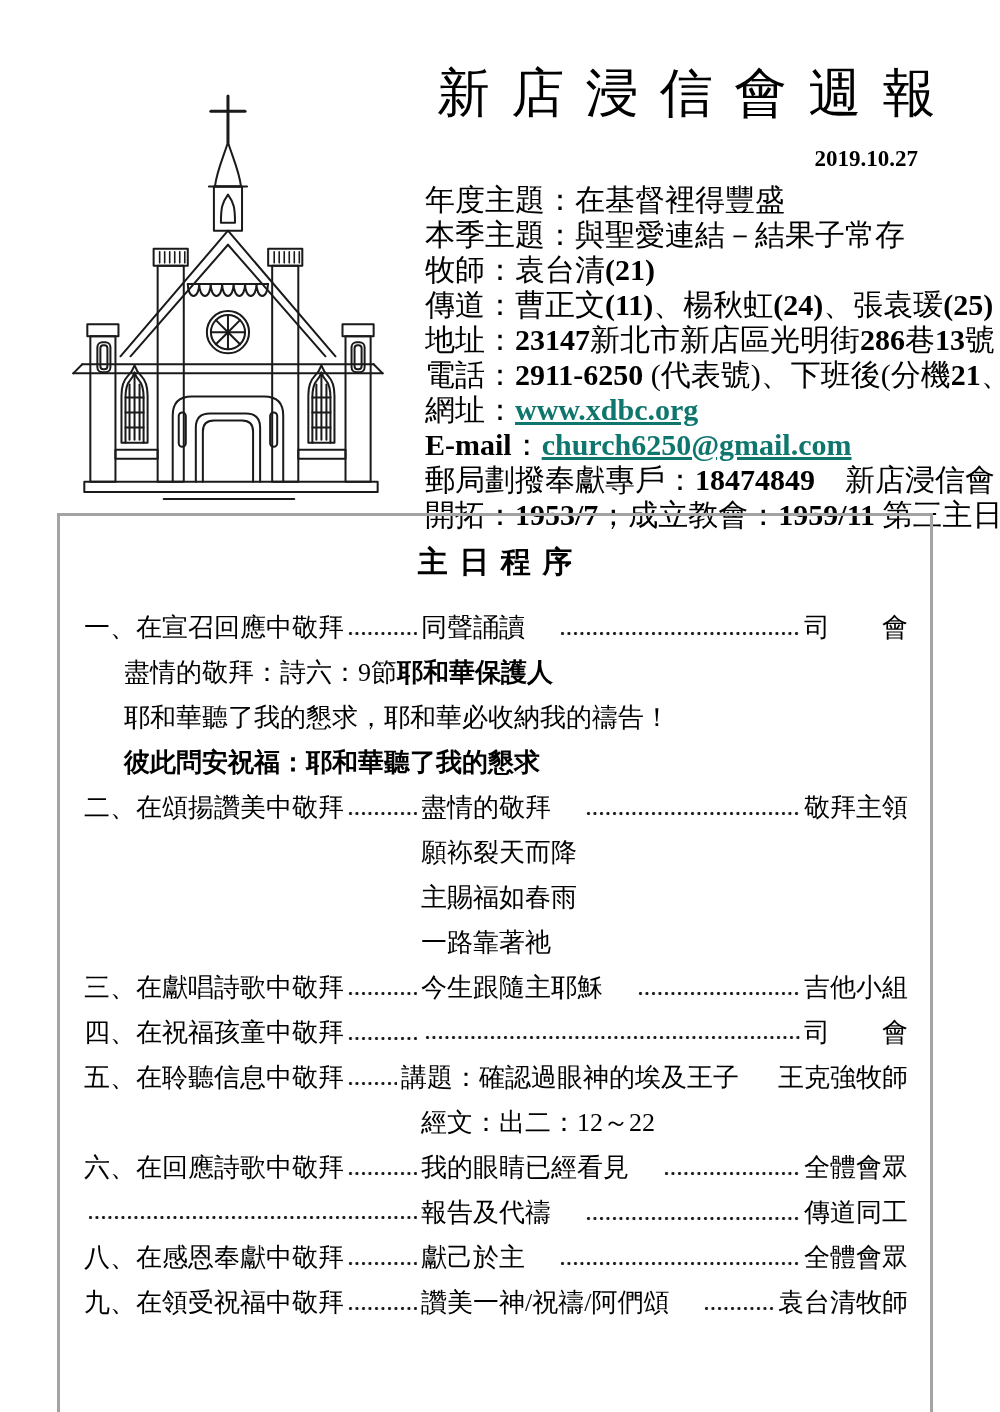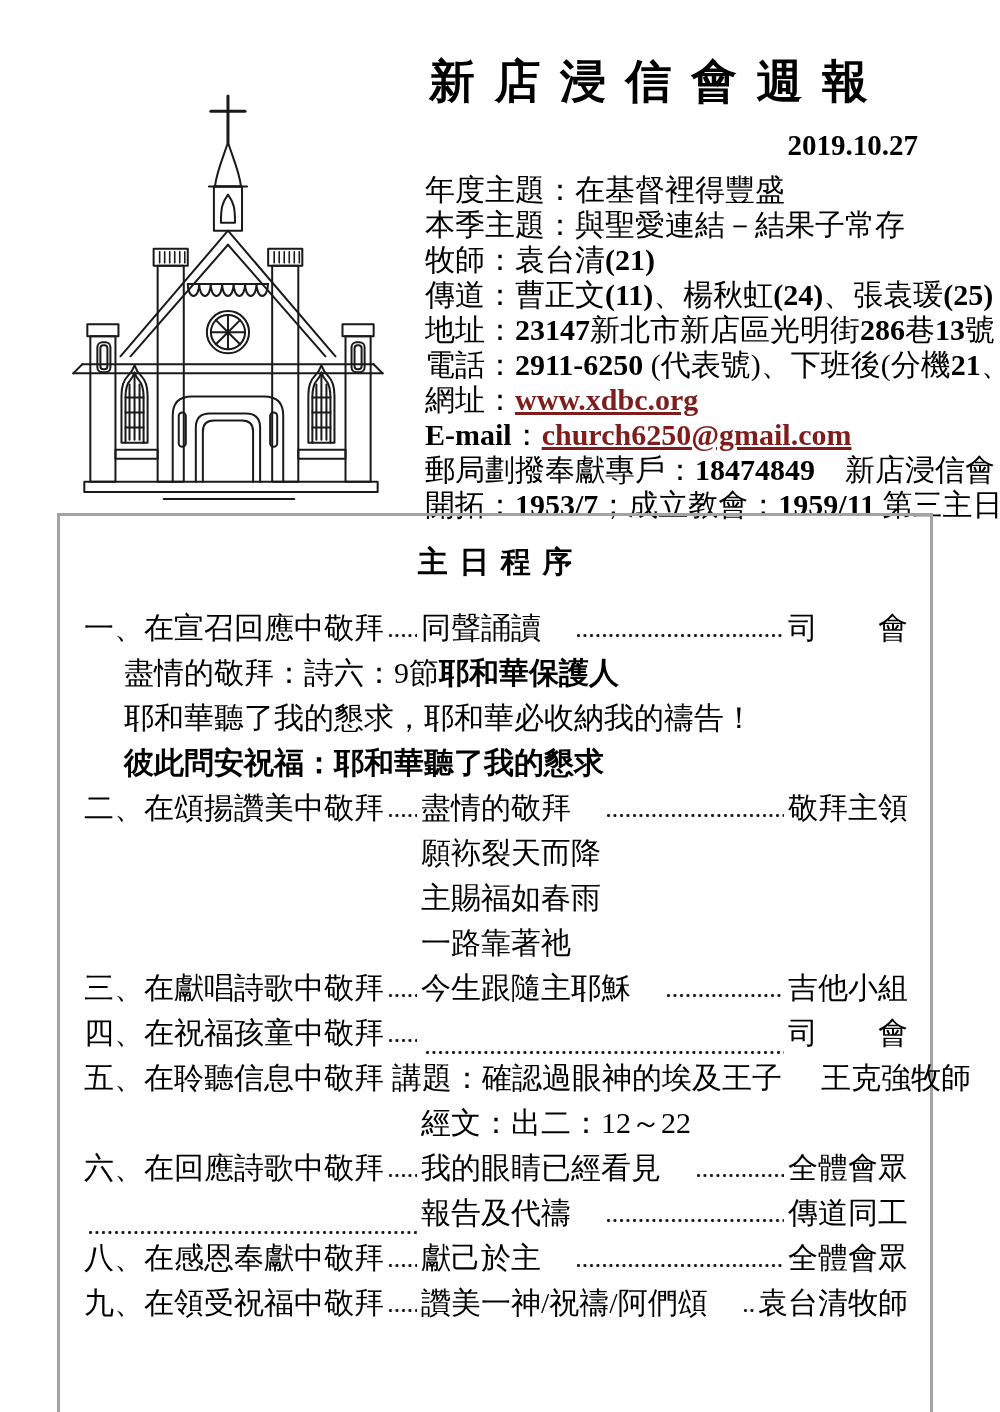--- a/index.html
+++ b/index.html
@@ -6,33 +6,33 @@
   .page{
     position:relative;width:1000px;height:1412px;background:#fff;overflow:hidden;
     font-family:"Liberation Serif","DejaVu Serif",serif;color:#000;
   }
   
   .church{position:absolute;left:68px;top:78px;width:332px;height:432px;}
   .church svg{width:100%;height:100%;display:block;}
 
   
   .header-right{position:absolute;left:425px;top:50px;width:515px;}
-  .page-title{font-size:46px;line-height:1.2;letter-spacing:4px;white-space:nowrap;margin:4px;font-weight:bold;}
-  .date-line{font-size:29px;font-weight:bold;text-align:right;padding-right:22px;margin:20px 0 10px;}
+  .page-title{font-size:53px;line-height:1.2;letter-spacing:4px;white-space:nowrap;margin:12px;font-weight:normal;}
+  .date-line{font-size:23px;font-weight:bold;text-align:right;padding-right:22px;margin:20px 0 10px;}
   .info-line{font-size:30px;line-height:35px;white-space:nowrap;}
   .info-line .b{font-weight:bold;}
-  a.link{color:#7f1d1d;font-weight:bold;text-decoration:underline;cursor:pointer;}
+  a.link{color:#0f766e;font-weight:bold;text-decoration:underline;cursor:pointer;}
 
   
   .program{
     position:absolute;left:57px;top:513px;width:876px;height:1027px;
     border:3px solid #a3a3a3;box-sizing:border-box;padding:12px 22px 0 24px;
   }
   .program-title{text-align:center;font-size:30px;font-weight:bold;letter-spacing:2px;margin:14px 0 22px;}
-  .prow{display:flex;align-items:flex-end;height:45px;line-height:45px;font-size:30px;white-space:nowrap;}
+  .prow{display:flex;align-items:flex-start;height:45px;line-height:45px;font-size:26px;white-space:nowrap;}
   .prow .b{font-weight:bold;}
   .pl{display:inline-flex;align-items:baseline;width:337px;}
   .pm{flex:1;display:inline-flex;align-items:baseline;gap:31px;}
   .pr{white-space:nowrap;}
   .leader{
     flex:1;height:30px;margin:0 4px;align-self:baseline;
     background-image:radial-gradient(circle at 2.5px 2.5px,#1a1a1a 1.3px,transparent 1.8px);
     background-size:6.5px 5px;background-repeat:repeat-x;background-position:left bottom;
   }
   .sub-name{padding-left:40px;}

